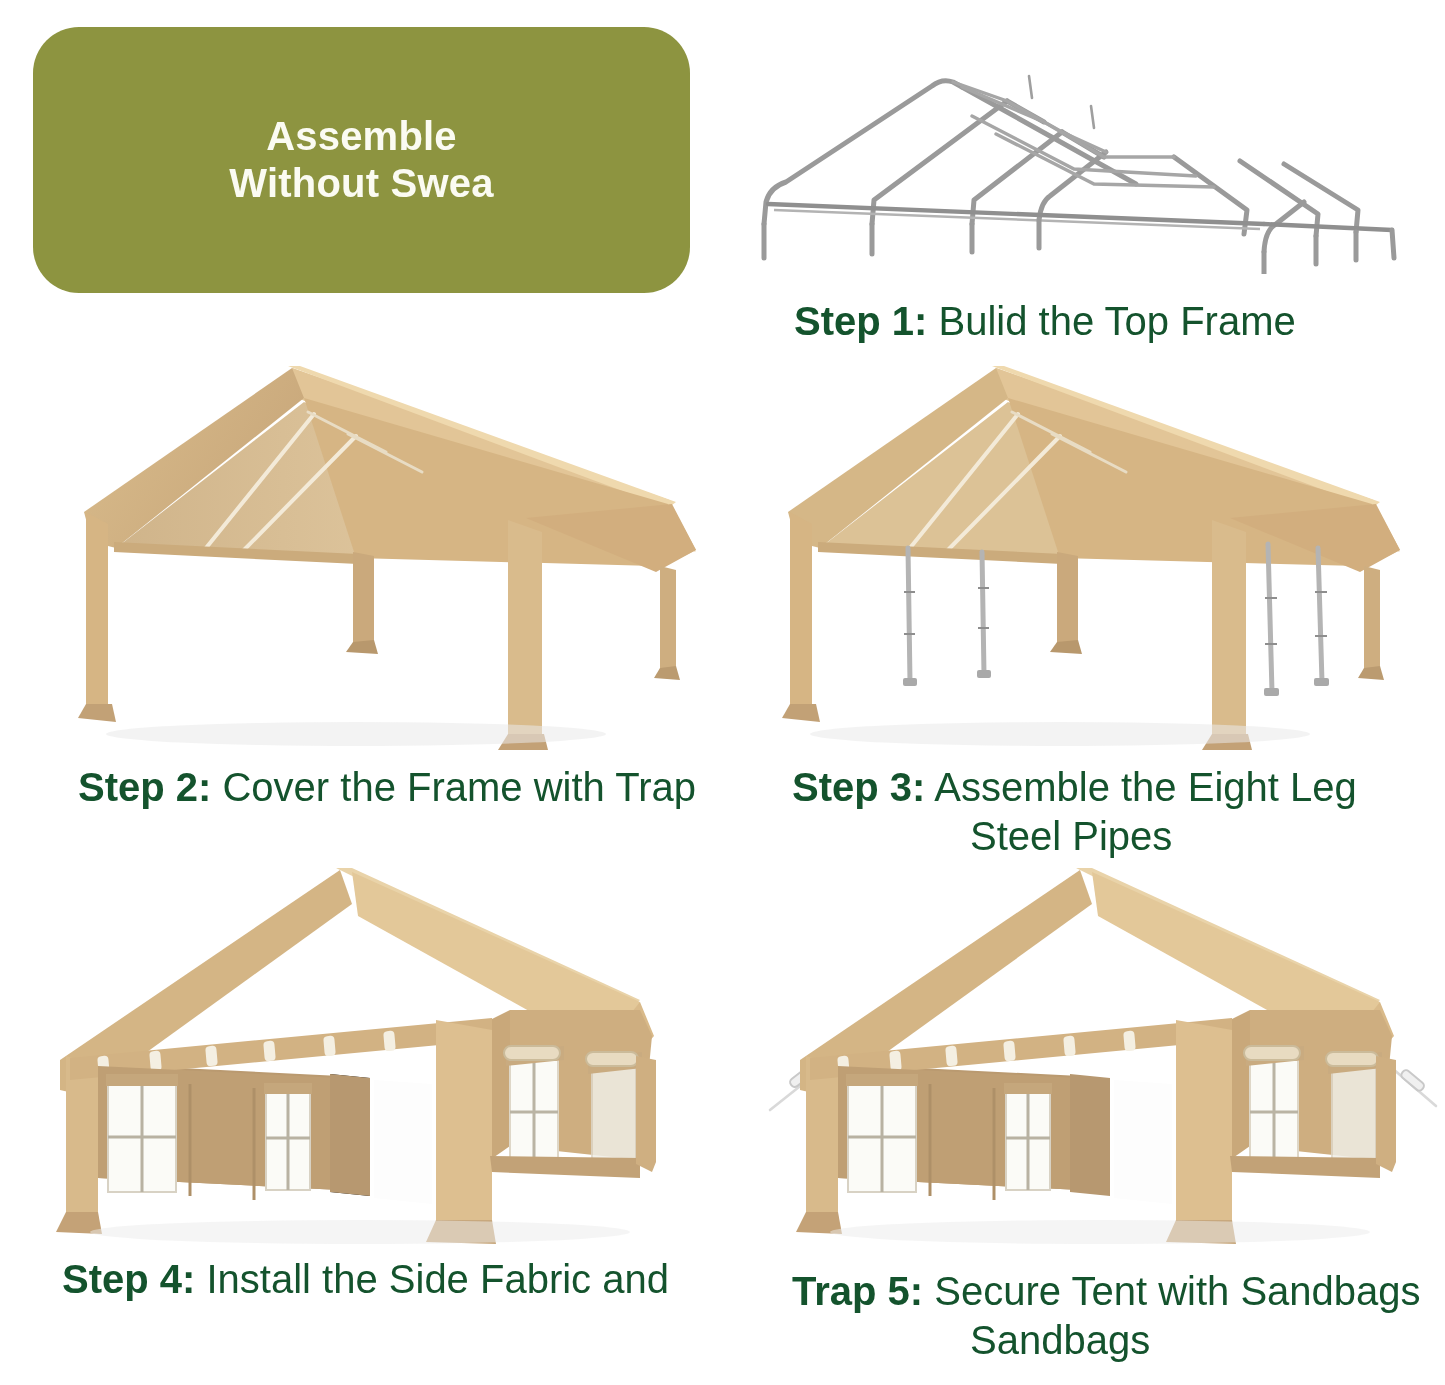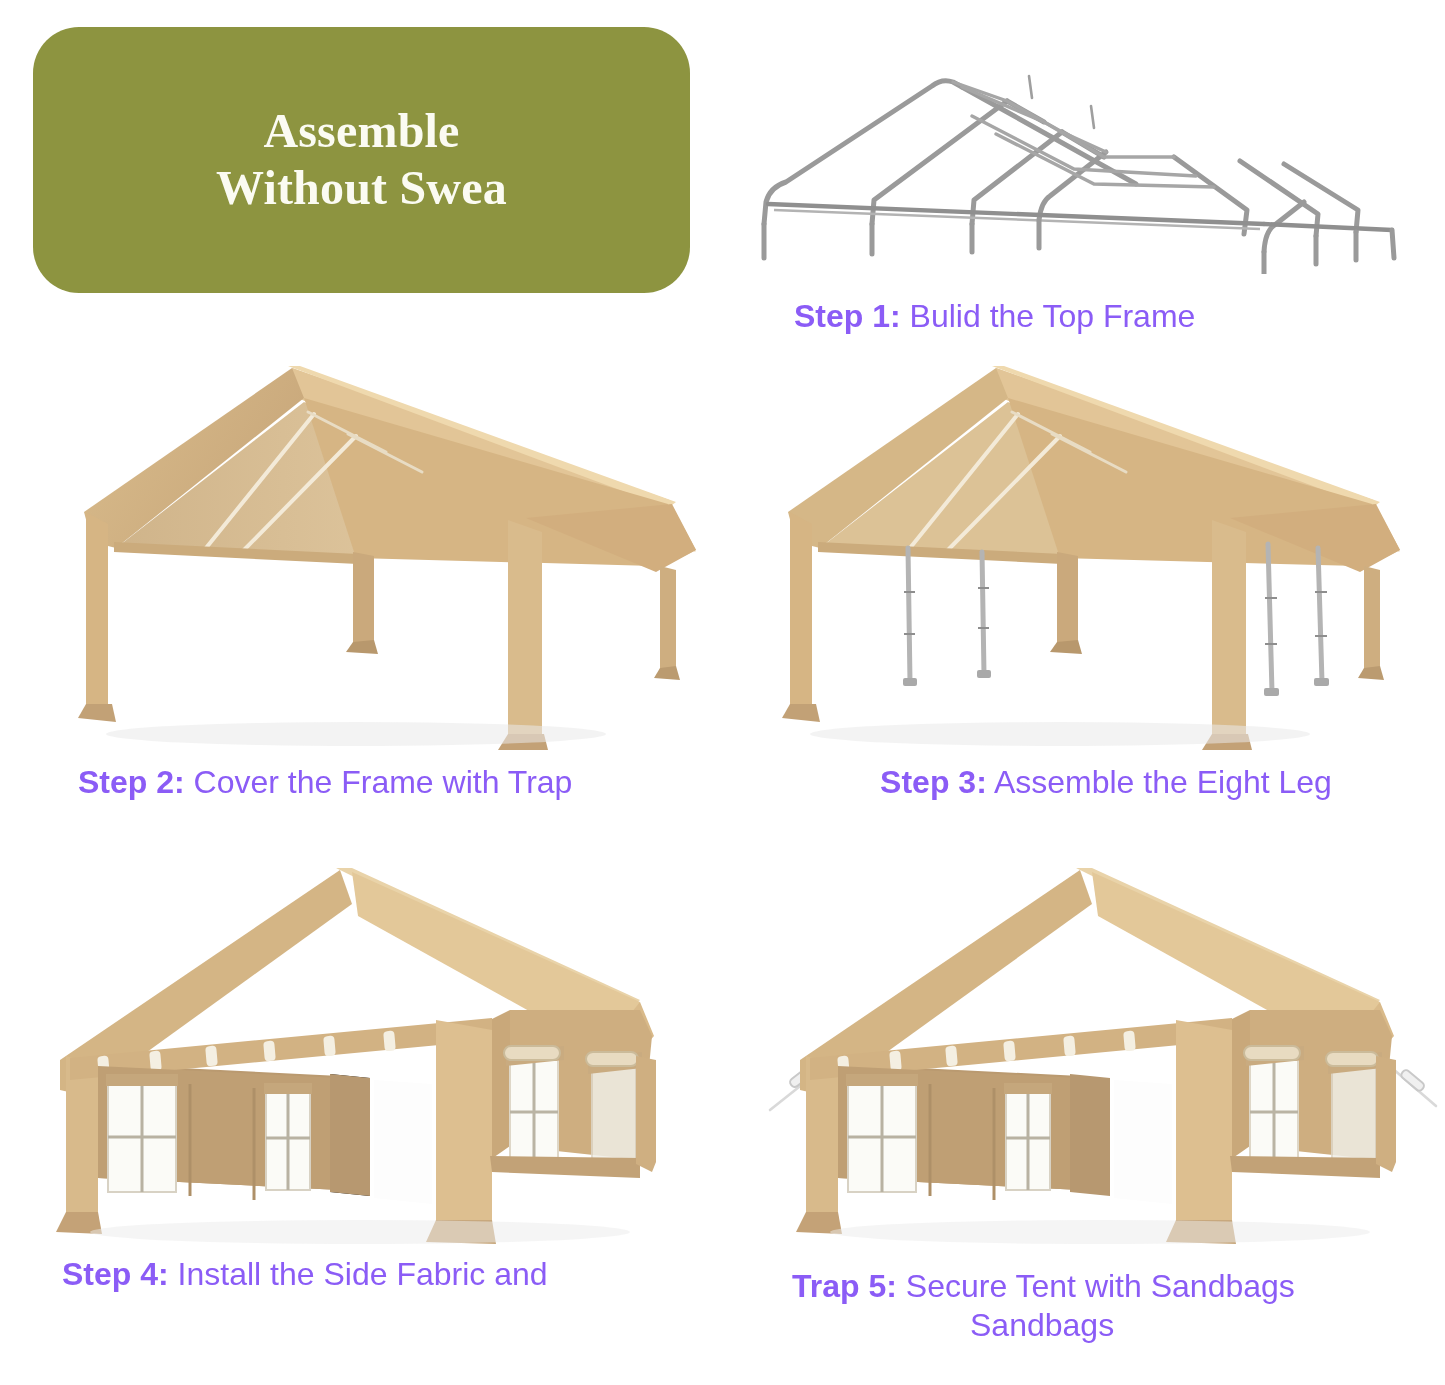--- a/index.html
+++ b/index.html
@@ -33,47 +33,46 @@
     height: 266px;
     background: #8d9440;
     border-radius: 46px;
     display: flex;
     align-items: center;
     justify-content: center;
     text-align: center;
   }
   .banner-text {
     color: #fbfbf2;
-    font-size: 48px;
+    font-size: 40px;
     font-weight: bold;
     line-height: 1.18;
     letter-spacing: 0.2px;
     padding: 0 24px;
     white-space: pre-line;
-    font-family: Liberation Serif, serif;
   }
 
   
   .step-cell {
     position: absolute;
   }
   .art {
     position: relative;
     width: 100%;
   }
   .art svg {
     display: block;
     width: 100%;
     height: 100%;
   }
 
   .caption {
-    font-size: 32px;
+    font-size: 40px;
     line-height: 1.28;
-    color: #8b5cf6;
+    color: #14532d;
     font-weight: normal;
   }
   .caption .lead {
     font-weight: bold;
   }
   .caption .body-text {
     font-weight: normal;
   }
   .caption .hang {
     display: block;
@@ -87,21 +86,21 @@
   #cell-step1 { left: 744px; top: 24px;  width: 660px; }
   #cell-step1 .art { height: 250px; }
   #cell-step1 .caption { margin-top: 22px; padding-left: 50px; }
 
   #cell-step2 { left: 56px;  top: 352px; width: 660px; }
   #cell-step2 .art { height: 398px; }
   #cell-step2 .caption { margin-top: 12px; padding-left: 22px; }
 
   #cell-step3 { left: 760px; top: 352px; width: 660px; }
   #cell-step3 .art { height: 398px; }
-  #cell-step3 .caption { margin-top: 12px; padding-left: 32px; text-align: center; }
+  #cell-step3 .caption { margin-top: 12px; padding-left: 32px; }
 
   #cell-step4 { left: 40px;  top: 860px; width: 660px; }
   #cell-step4 .art { height: 392px; }
   #cell-step4 .caption { margin-top: 2px; padding-left: 22px; }
 
   #cell-step5 { left: 760px; top: 860px; width: 680px; }
   #cell-step5 .art { height: 392px; }
   #cell-step5 .caption { margin-top: 14px; padding-left: 32px; }
 </style>
 </head>
@@ -295,20 +294,21 @@
         <path d="M452 382 L442 398 L492 398 L488 382 Z" fill="#c3a176"></path>
         <path d="M604 214 L604 316 L616 322 L620 314 L620 218 Z" fill="#ceae80"></path>
         <path d="M604 316 L598 326 L624 328 L620 314 Z" fill="#bb9b70"></path>
 
         <ellipse cx="300" cy="382" rx="250" ry="12" fill="#e9e9e9" opacity="0.55"></ellipse>
       </svg>
     </div>
     <div class="caption">
       <span class="lead">Step 3:</span>
       <span class="body-text"> Assemble the Eight Leg</span>
+      <span class="hang body-text">Steel Pipes</span>
     </div>
   </div>
 
   <div class="step-cell" id="cell-step4">
     <div class="art">
       <svg viewBox="0 0 660 392" preserveAspectRatio="xMidYMid meet">
 
         <path d="M300 10 L20 200 L20 230 L46 236 L312 44 Z" fill="#d4b585"></path>
 
         <path d="M296 8 L312 8 L600 140 L588 152 Z" fill="#e9d3a9"></path>

